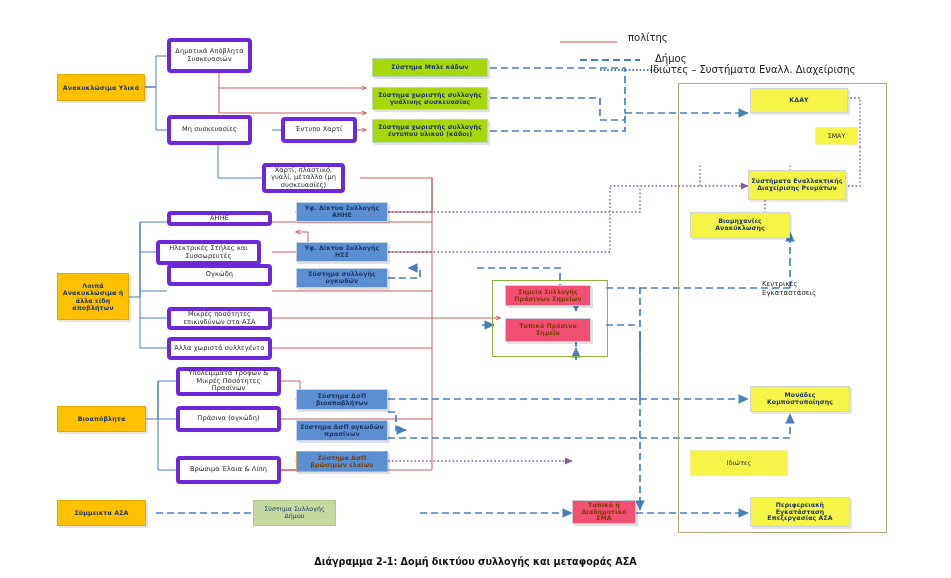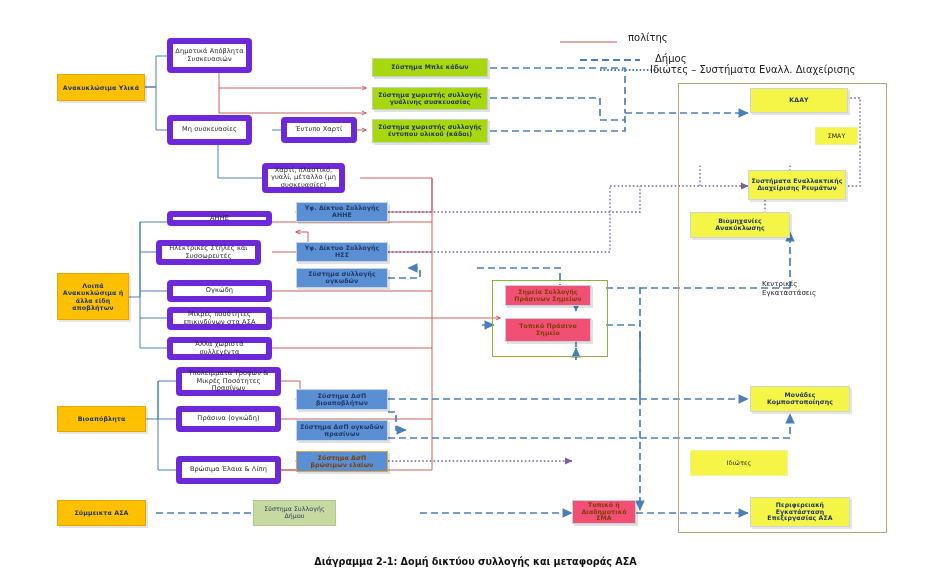--- a/index.html
+++ b/index.html
@@ -5,21 +5,21 @@
   html,body{margin:0;padding:0;background:#ffffff;}
   body{width:951px;height:578px;font-family:"DejaVu Sans","Liberation Sans",sans-serif;}
   #stage{position:relative;width:951px;height:578px;overflow:hidden;background:#fff;}
   svg#wires{position:absolute;left:0;top:0;width:951px;height:578px;pointer-events:none;}
 
   .node{position:absolute;box-sizing:border-box;display:flex;align-items:center;
         justify-content:center;text-align:center;line-height:1.12;
         font-size:6.4px;letter-spacing:.1px;padding:1px 2px;}
 
   
-  .white{background:#ffffff;border:6px solid #6d28d9;border-radius:4px;color:#1f1f1f;font-size:6.6px;}
+  .white{background:#ffffff;border:4px solid #6d28d9;border-radius:4px;color:#1f1f1f;font-size:6.6px;}
   
   .orange{background:#ffc000;border:1px solid #e0a800;color:#1f3864;font-weight:bold;font-size:6.3px;
           box-shadow:2px 2px 0 rgba(0,0,0,.10);}
   
   .green{background:#a8d70d;border:1px solid #b8d9c0;color:#1f3864;font-weight:bold;font-size:6.2px;
          box-shadow:2px 2px 0 rgba(0,0,0,.12);}
   
   .blue{background:#5b8fd4;border:1px solid #c6d3e4;color:#1f3864;font-weight:bold;font-size:6.2px;
         box-shadow:2px 2px 0 rgba(0,0,0,.12);}
   .blue.hilite{border:1px solid #e8a33d;}
@@ -202,21 +202,21 @@
   </div>
   <div class="node white" style="left:262px;top:163px;width:83px;height:30px;">
     <span>Χαρτί, πλαστικό, γυαλί, μέταλλο (μη συσκευασίες)</span>
   </div>
   <div class="node white" style="left:167px;top:211px;width:105px;height:15px;">
     <span>ΑΗΗΕ</span>
   </div>
   <div class="node white" style="left:156px;top:240px;width:105px;height:25px;">
     <span>Ηλεκτρικές Στήλες και Συσσωρευτές</span>
   </div>
-  <div class="node white" style="left:167px;top:280px;width:105px;height:22px;text-align:center;">
+  <div class="node white" style="left:167px;top:264px;width:105px;height:22px;text-align:center;">
     <span>Ογκώδη</span>
   </div>
   <div class="node white" style="left:167px;top:307px;width:105px;height:23px;">
     <span>Μικρές ποσότητες επικινδύνων στα ΑΣΑ</span>
   </div>
   <div class="node white" style="left:167px;top:337px;width:105px;height:23px;">
     <span>Άλλα χωριστά συλλεγέντα</span>
   </div>
   <div class="node white" style="left:176px;top:367px;width:105px;height:29px;">
     <span>Υπολείμματα Τροφών &amp; Μικρές Ποσότητες Πρασίνων</span>

